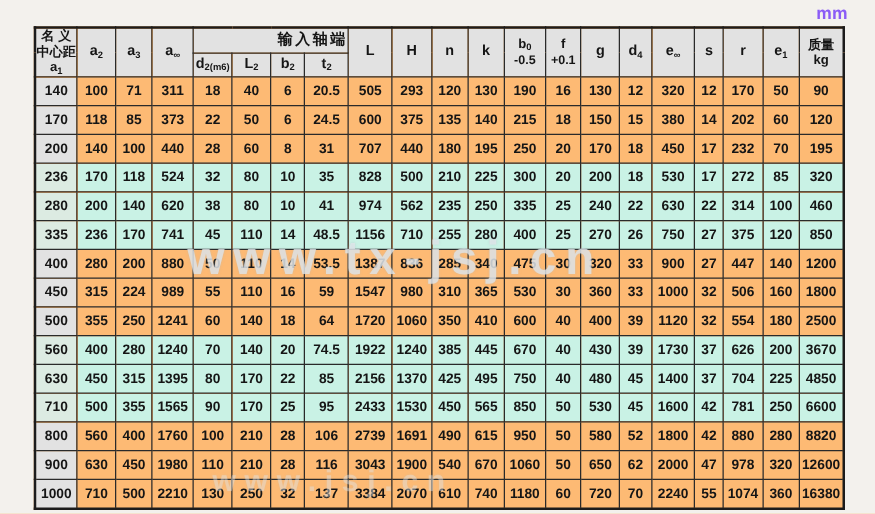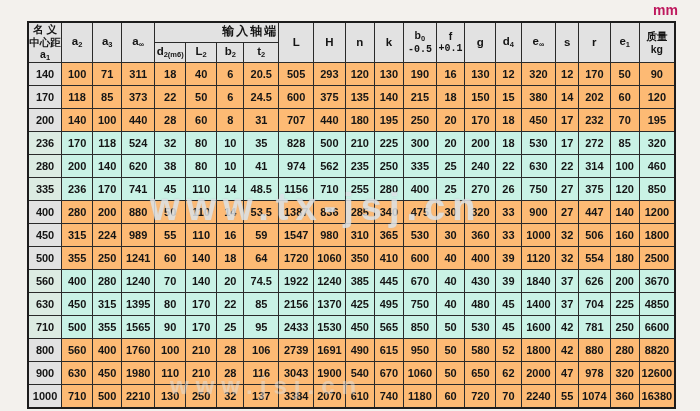--- a/index.html
+++ b/index.html
@@ -4,21 +4,21 @@
 <style>
   html,body{margin:0;padding:0;}
   body{
     width:700px;height:411px;position:relative;overflow:hidden;
     background:#f3f1ed;
     font-family:"Liberation Sans","DejaVu Sans",sans-serif;
     -webkit-font-smoothing:antialiased;
   }
   .unit-label{
     position:absolute;top:2px;right:22px;
-    font-size:14px;font-weight:bold;color:#be185d;
+    font-size:14px;font-weight:bold;color:#8b5cf6;
   }
   .spec-table{
     position:absolute;left:27px;top:21px;
     width:649px;height:376px;
     border-collapse:collapse;table-layout:fixed;
     background:#fdba74;
     border:2px solid #1c1c1c;
   }
   .spec-table th,.spec-table td{
     border:1px solid #2a2a2a;
@@ -28,21 +28,21 @@
     overflow:hidden;white-space:nowrap;
   }
   .spec-table thead th{background:#e2e2e2;font-size:11.5px;}
   .spec-table thead .group-th{font-size:12px;letter-spacing:2px;text-align:right;}
   .spec-table sub{font-size:7.5px;vertical-align:-2px;font-weight:bold;}
   .spec-table td{height:22px;}
   .spec-table td.first{background:#e2e2e2;}
   .spec-table tr.band td{background:#c9f2e5;}
   .spec-table tr.band td.first{background:#dcebe2;}
   .hdr-stack{display:block;font-size:10.5px;line-height:1.2;}
-  .tol{display:block;font-size:10px;line-height:1.3;font-family:Liberation Mono, monospace;}
+  .tol{display:block;font-size:10px;line-height:1.3;}
   .watermark{
     position:absolute;pointer-events:none;
     color:rgba(225,231,235,0.75);
     font-weight:bold;letter-spacing:7px;
     text-shadow:0 0 2px rgba(180,190,195,0.5);
     white-space:nowrap;z-index:5;
   }
   .watermark.mid{left:150px;top:186px;font-size:38px;}
   .watermark.bottom{left:170px;top:372px;font-size:24px;opacity:.55;}
 </style>
@@ -334,21 +334,21 @@
         <td>20</td>
         <td>74.5</td>
         <td>1922</td>
         <td>1240</td>
         <td>385</td>
         <td>445</td>
         <td>670</td>
         <td>40</td>
         <td>430</td>
         <td>39</td>
-        <td>1840</td>
+        <td>1730</td>
         <td>37</td>
         <td>626</td>
         <td>200</td>
         <td>3670</td>
       </tr>
       <tr class="band">
         <td class="first">630</td>
         <td>450</td>
         <td>315</td>
         <td>1395</td>

